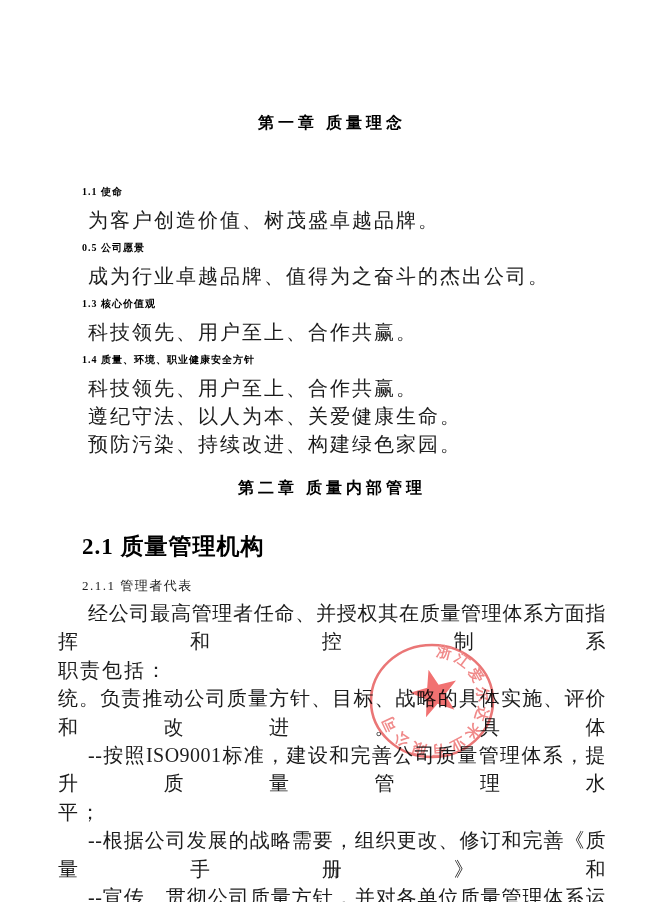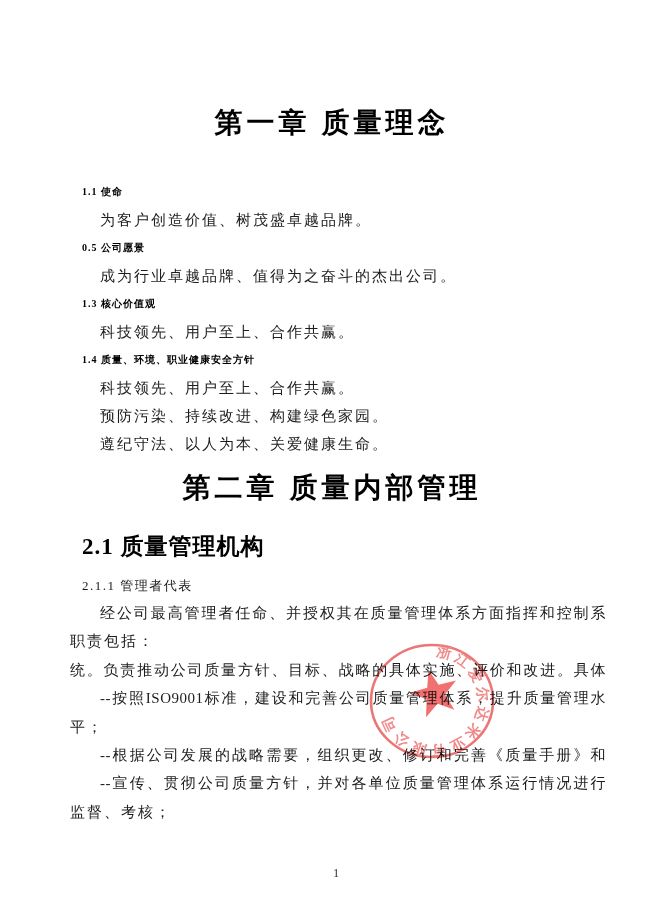--- a/index.html
+++ b/index.html
@@ -11,21 +11,21 @@
     font-family:"Liberation Serif","DejaVu Serif",serif;
     color:#1c1c1c;
   }
   .content{
     position:absolute;
     left:58px;top:0;width:548px;
   }
   .chapter-title{
     margin:0;
     text-align:center;
-    font-size:28px;
+    font-size:16px;
     font-weight:bold;
     color:#000;
     letter-spacing:4px;
     line-height:30px;
   }
   .t1{margin-top:108px;}
   .t2{margin-top:14px;line-height:32px;}
   .sec-heading{
     margin-left:24px;
     font-weight:bold;
@@ -41,25 +41,24 @@
     margin-top:30px;
   }
   .sub-heading{
     margin-left:24px;
     font-size:13px;
     line-height:26px;
     margin-top:13px;
     letter-spacing:1.5px;
   }
   .body-line{
-    font-size:15px;
+    font-size:20px;
     line-height:28px;
     letter-spacing:2px;
     white-space:nowrap;
-    margin-left:12px;
   }
   .ch2 .body-line{
     line-height:28.4px;
     white-space:normal;
   }
   .indent{text-indent:30px;}
   .just{
     white-space:normal;
     text-align:justify;
     text-align-last:justify;
@@ -96,22 +95,22 @@
     <div class="body-line indent">为客户创造价值、树茂盛卓越品牌。</div>
 
     <div class="sec-heading">0.5 公司愿景</div>
     <div class="body-line indent">成为行业卓越品牌、值得为之奋斗的杰出公司。</div>
 
     <div class="sec-heading">1.3 核心价值观</div>
     <div class="body-line indent">科技领先、用户至上、合作共赢。</div>
 
     <div class="sec-heading">1.4 质量、环境、职业健康安全方针</div>
     <div class="body-line indent">科技领先、用户至上、合作共赢。</div>
+    <div class="body-line indent">遵纪守法、以人为本、关爱健康生命。</div>
     <div class="body-line indent">预防污染、持续改进、构建绿色家园。</div>
-    <div class="body-line indent">遵纪守法、以人为本、关爱健康生命。</div>
 
     <h1 class="chapter-title t2">第二章 质量内部管理</h1>
 
     <div class="ch2">
       <div class="sec-heading lvl2">2.1 质量管理机构</div>
       <div class="sub-heading">2.1.1 管理者代表</div>
 
       <div class="body-line indent just">经公司最高管理者任命、并授权其在质量管理体系方面指挥和控制系</div>
       <div class="body-line">职责包括：</div>
       <div class="body-line just">统。负责推动公司质量方针、目标、战略的具体实施、评价和改进。具体</div>

